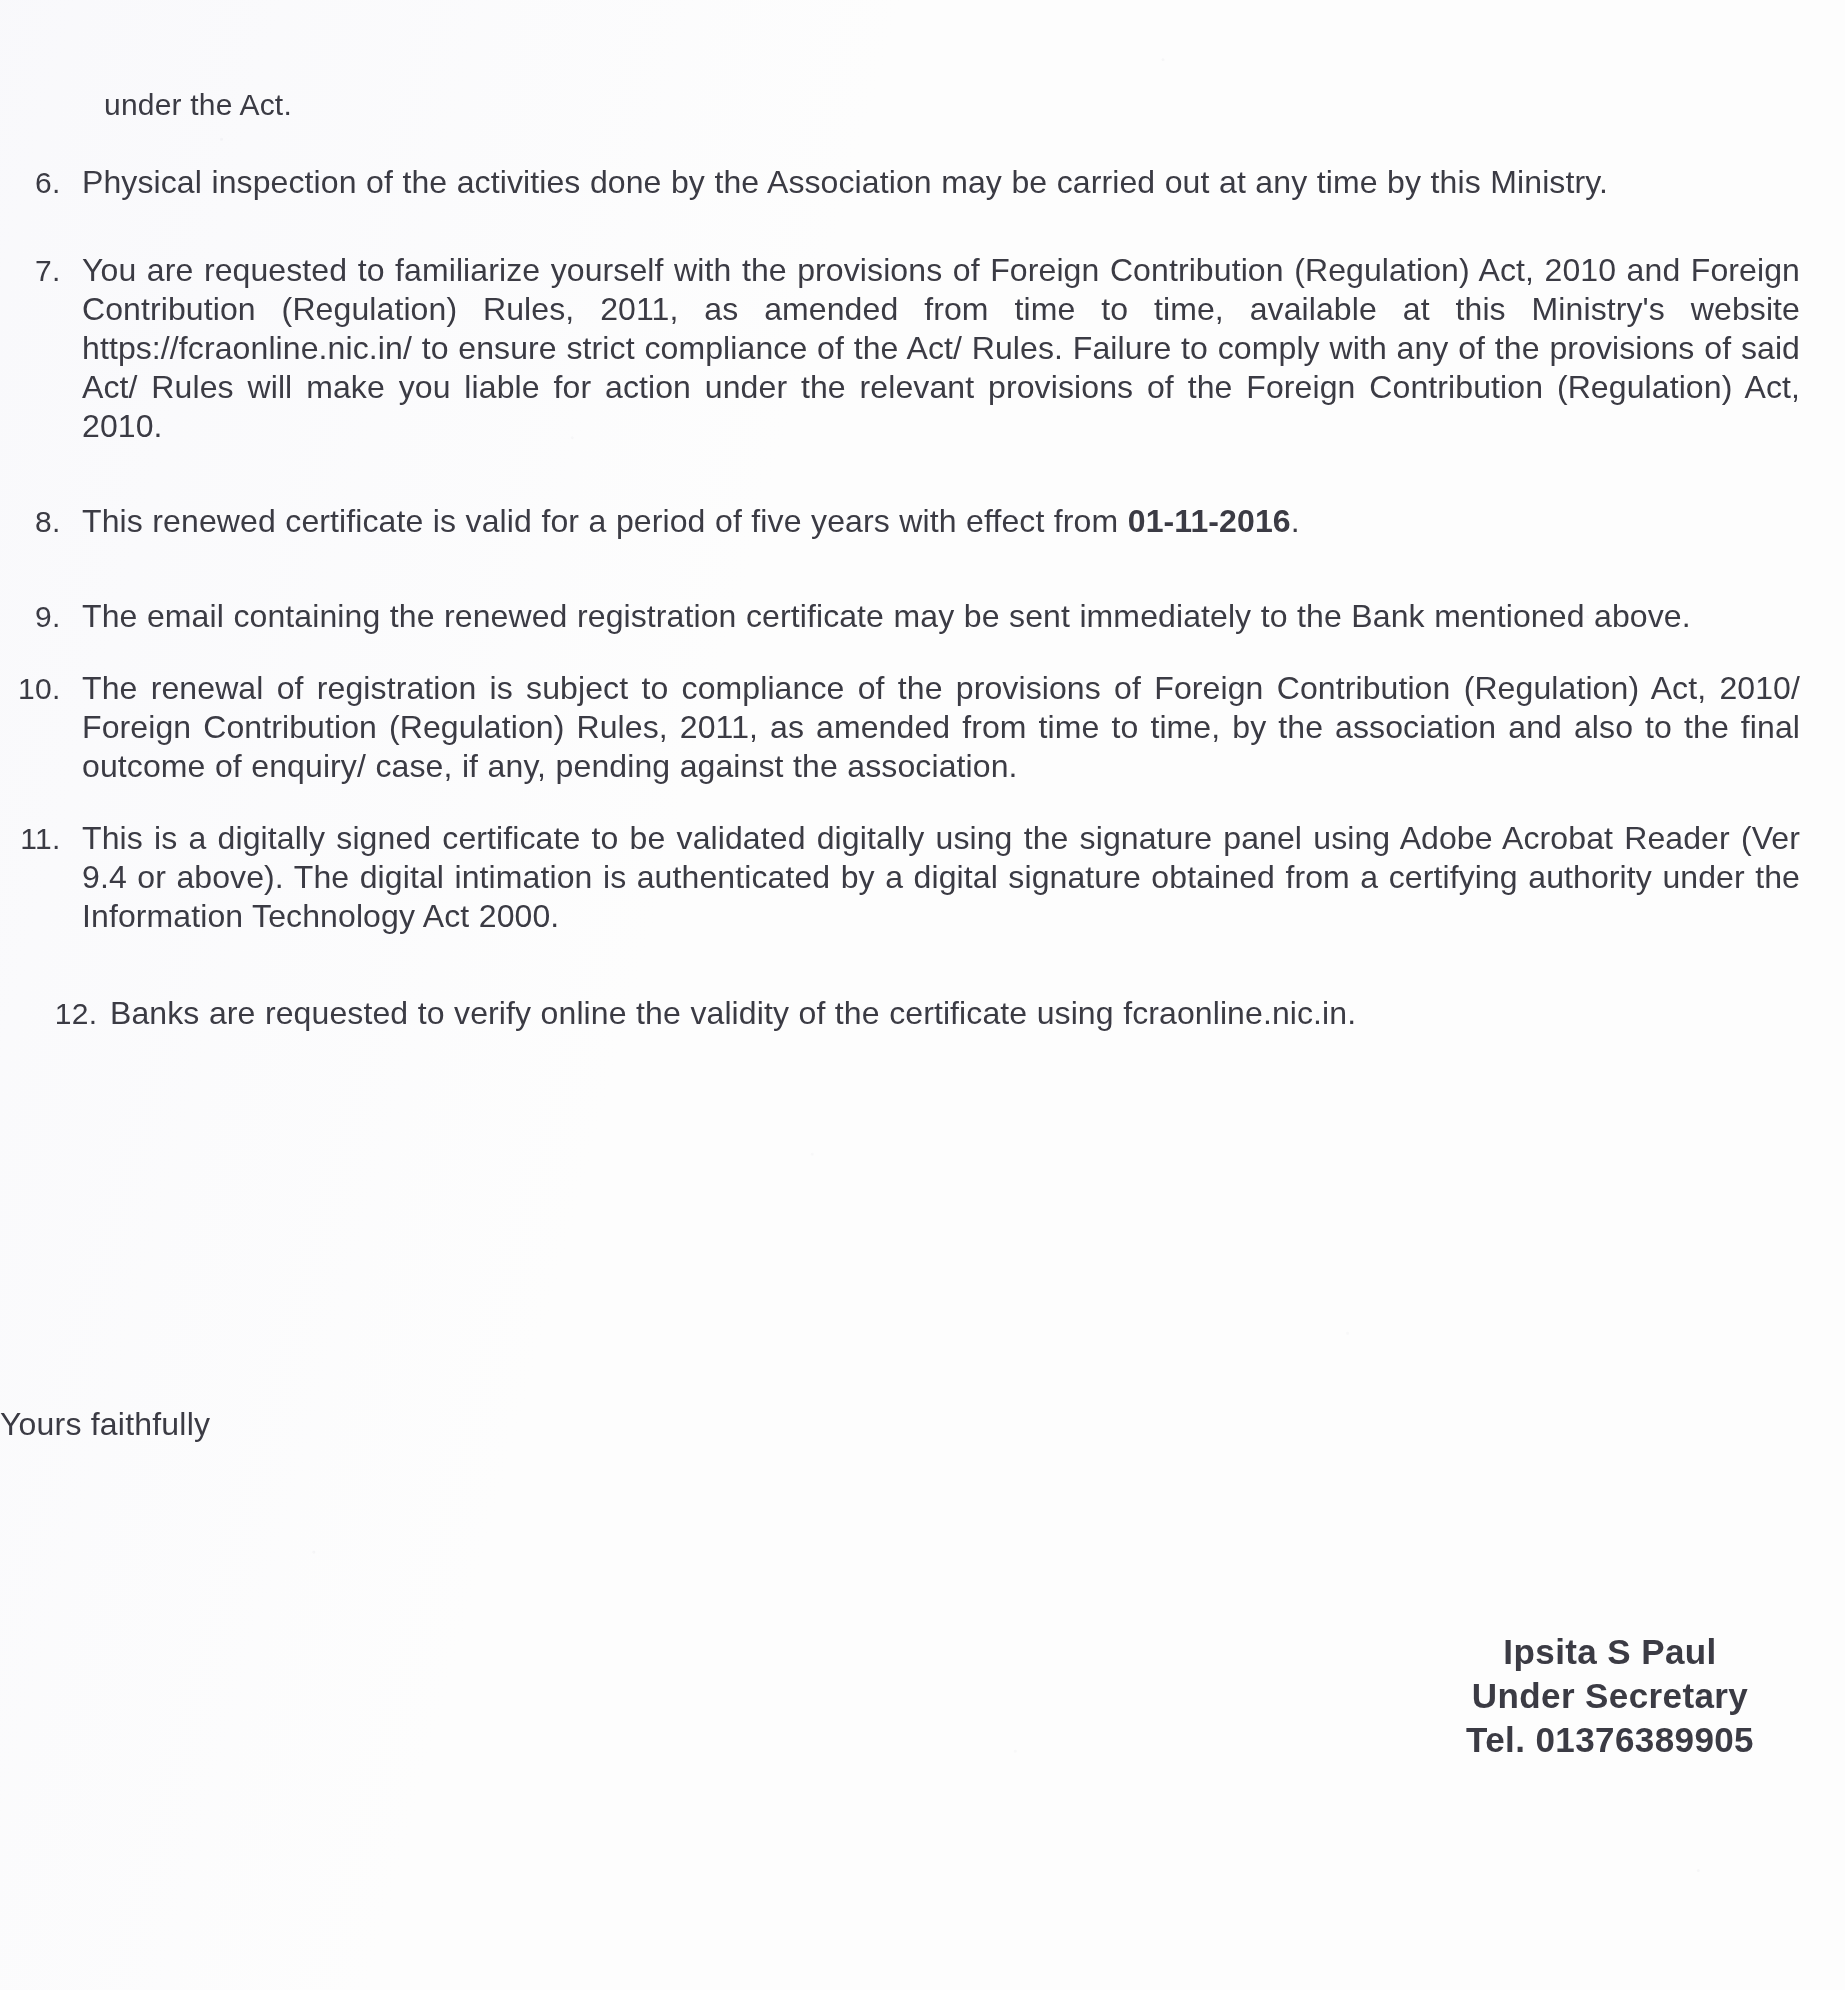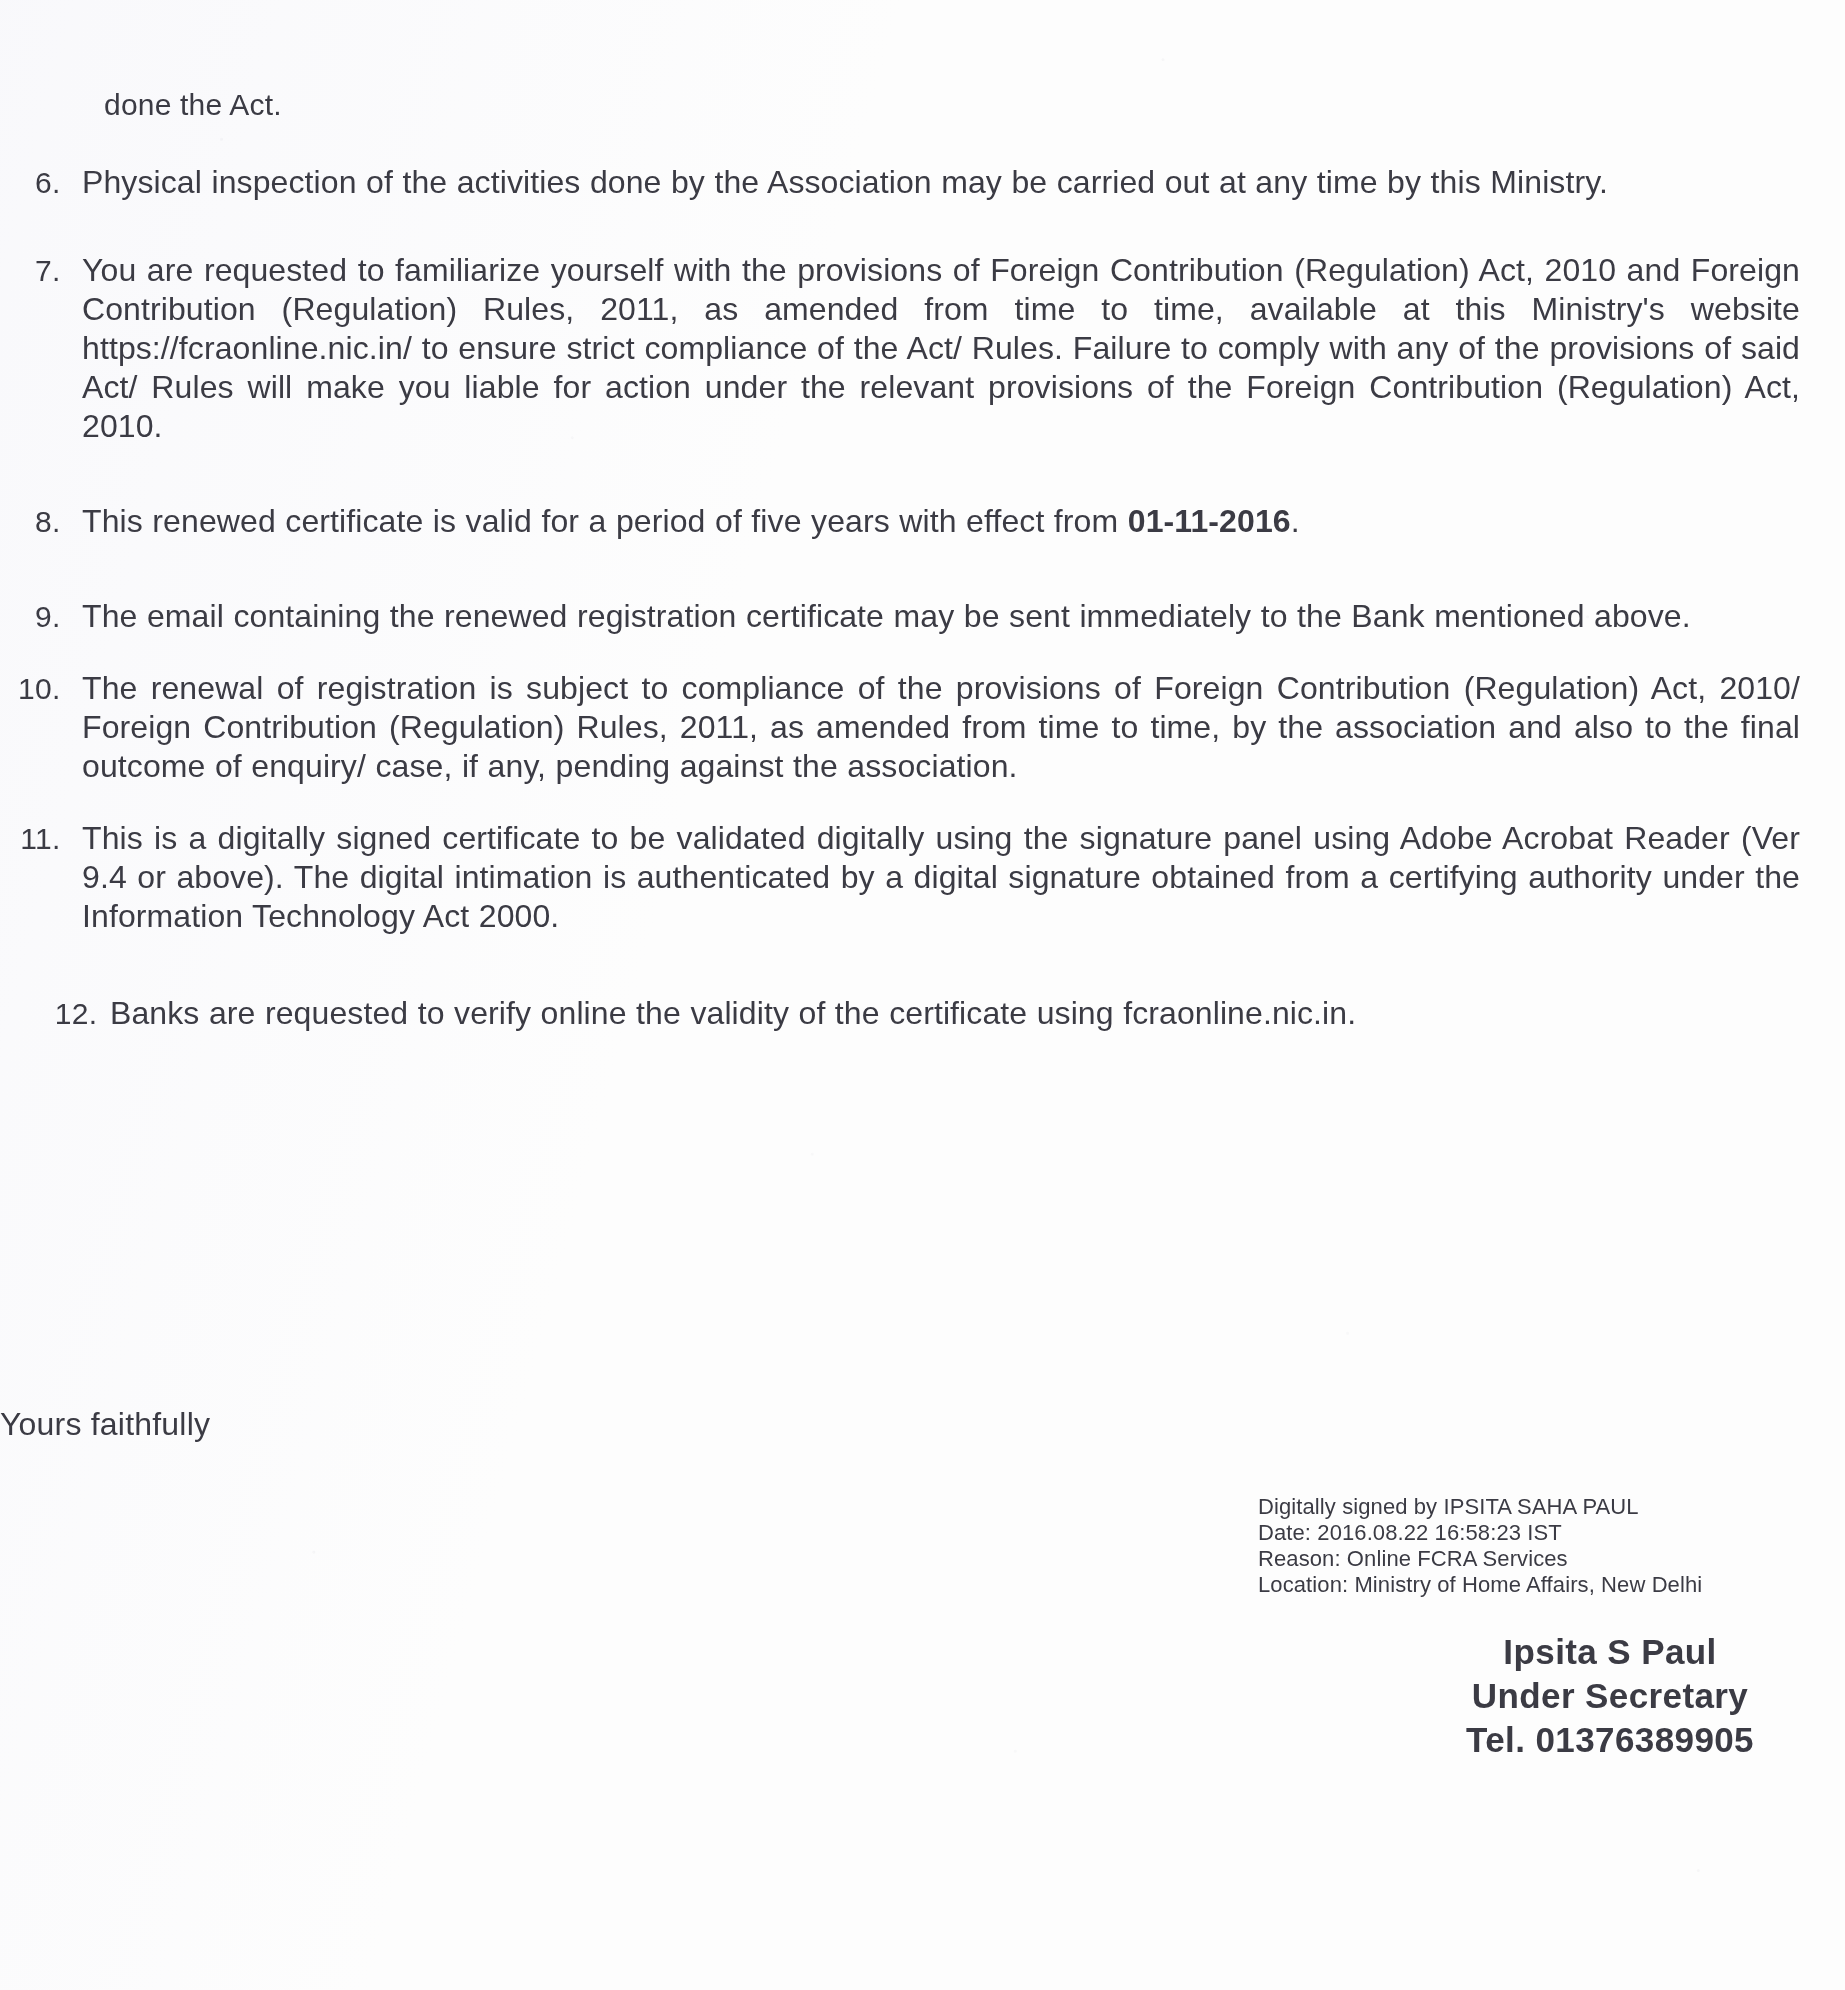--- a/index.html
+++ b/index.html
@@ -160,21 +160,21 @@
 </style>
 </head>
 <body>
 
 <div id="page">
 
   <div id="paper-grain"></div>
 
   <div id="content">
 
-    <div class="cont-line">done the Act.</div>
+    <div class="cont-line">under the Act.</div>
 
     <div class="clause-list">
 
       <div class="clause gap-xl">
         <div class="clause-num">6.</div>
         <div class="clause-body">Physical inspection of the activities done by the Association may be carried out at any time by this Ministry.</div>
       </div>
 
       <div class="clause gap-lg">
         <div class="clause-num">7.</div>
@@ -207,26 +207,20 @@
         <div class="clause-num">12.</div>
         <div class="clause-body">Banks are requested to verify online the validity of the certificate using fcraonline.nic.in.</div>
       </div>
 
     </div>
 
     <div class="sign-area">
 
       <div class="yours-faithfully">Yours faithfully</div>
 
-      <div class="dig-sig-block">
-        <span class="dig-sig-line">Digitally signed by IPSITA SAHA PAUL</span>
-        <span class="dig-sig-line">Date: 2016.08.22 16:58:23 IST</span>
-        <span class="dig-sig-line">Reason: Online FCRA Services</span>
-        <span class="dig-sig-line">Location: Ministry of Home Affairs, New Delhi</span>
-      </div>
 
       <div class="signer-block">
         <span class="signer-line">Ipsita S Paul</span>
         <span class="signer-line">Under Secretary</span>
         <span class="signer-line">Tel. 01376389905</span>
       </div>
 
     </div>
 
   </div>

